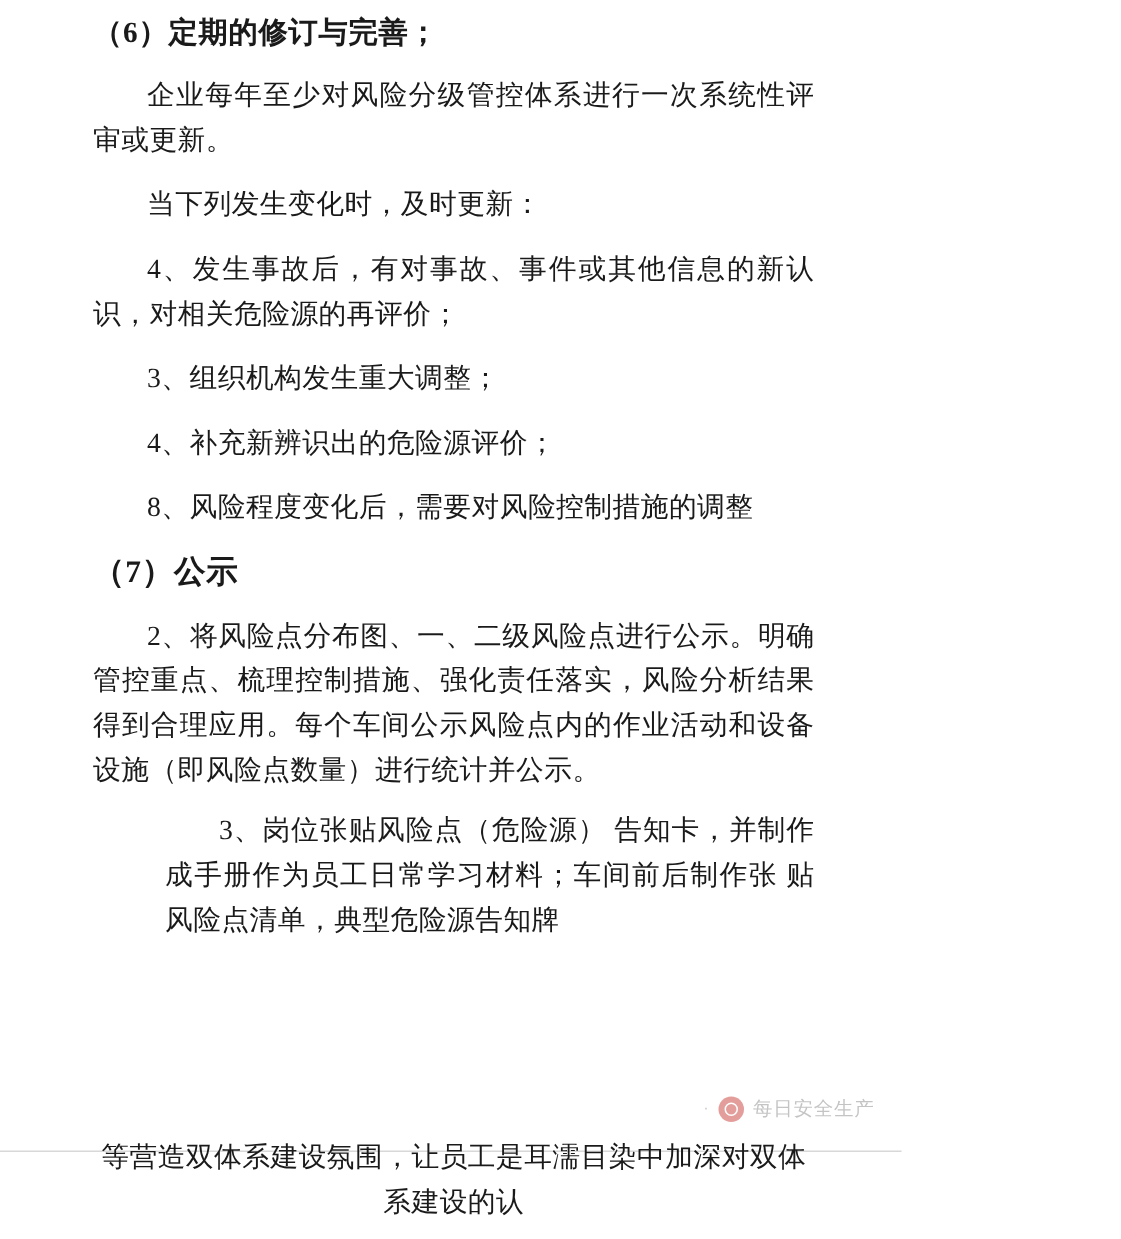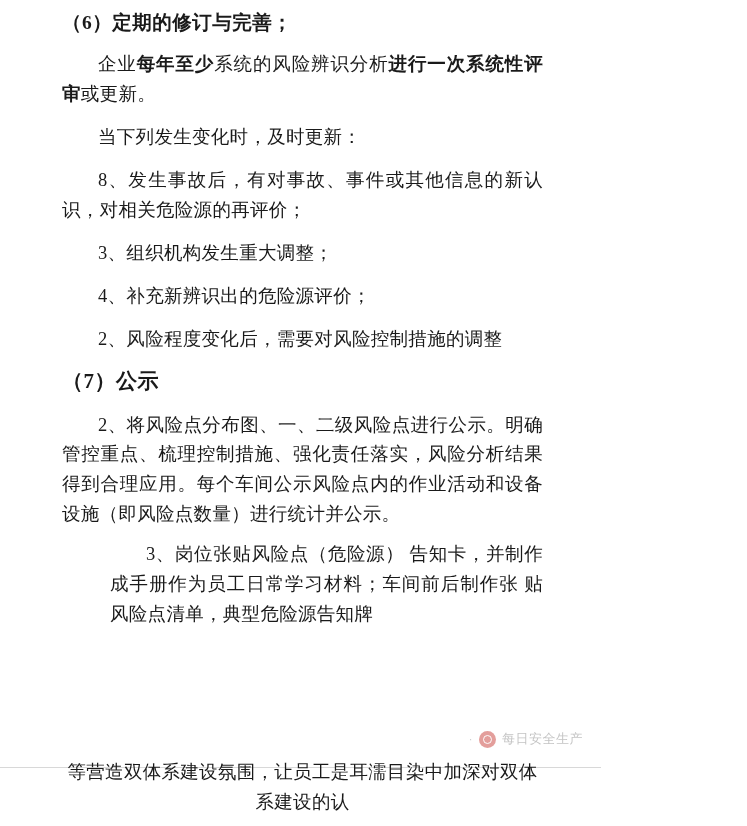--- a/index.html
+++ b/index.html
@@ -48,21 +48,21 @@
     text-justify: inter-ideograph;
   }
   .para.indent {
     text-indent: 36px;
   }
   .para.tight {
     padding-top: 10px;
     margin-left: 48px;
   }
   .b {
-    font-weight: bold;
+    font-weight: normal;
     margin-top: 16px;
   }
   .divider {
     position: absolute;
     left: 0;
     right: 0;
     bottom: 58px;
     height: 1px;
     background: #d8d8d8;
   }
@@ -115,33 +115,33 @@
   }
 </style>
 </head>
 <body>
 
 <div class="page">
 
   <div class="heading">（6）定期的修订与完善；</div>
 
   <div class="para indent">
-    <span>企业</span><span class="b">每年至少</span><span>系统的风险辨识分析</span><span class="b">进行一次系统性评审</span><span>或更新。</span>
+    <span>企业</span><span class="b">每年至少</span><span>对风险分级管控体系</span><span class="b">进行一次系统性评审</span><span>或更新。</span>
   </div>
 
   <div class="para indent">当下列发生变化时，及时更新：</div>
 
 
-  <div class="para indent">8、发生事故后，有对事故、事件或其他信息的新认识，对相关危险源的再评价；</div>
+  <div class="para indent">4、发生事故后，有对事故、事件或其他信息的新认识，对相关危险源的再评价；</div>
 
   <div class="para indent">3、组织机构发生重大调整；</div>
 
   <div class="para indent">4、补充新辨识出的危险源评价；</div>
 
-  <div class="para indent">2、风险程度变化后，需要对风险控制措施的调整</div>
+  <div class="para indent">8、风险程度变化后，需要对风险控制措施的调整</div>
 
   <div class="heading-2">（7）公示</div>
 
 
   <div class="para indent">2、将风险点分布图、一、二级风险点进行公示。明确管控重点、梳理控制措施、强化责任落实，风险分析结果得到合理应用。每个车间公示风险点内的作业活动和设备设施（即风险点数量）进行统计并公示。</div>
 
   <div class="para indent tight">3、岗位张贴风险点（危险源） 告知卡，并制作成手册作为员工日常学习材料；车间前后制作张 贴风险点清单，典型危险源告知牌</div>
 
   <div class="watermark">
     <span class="wm-dot">·</span>

